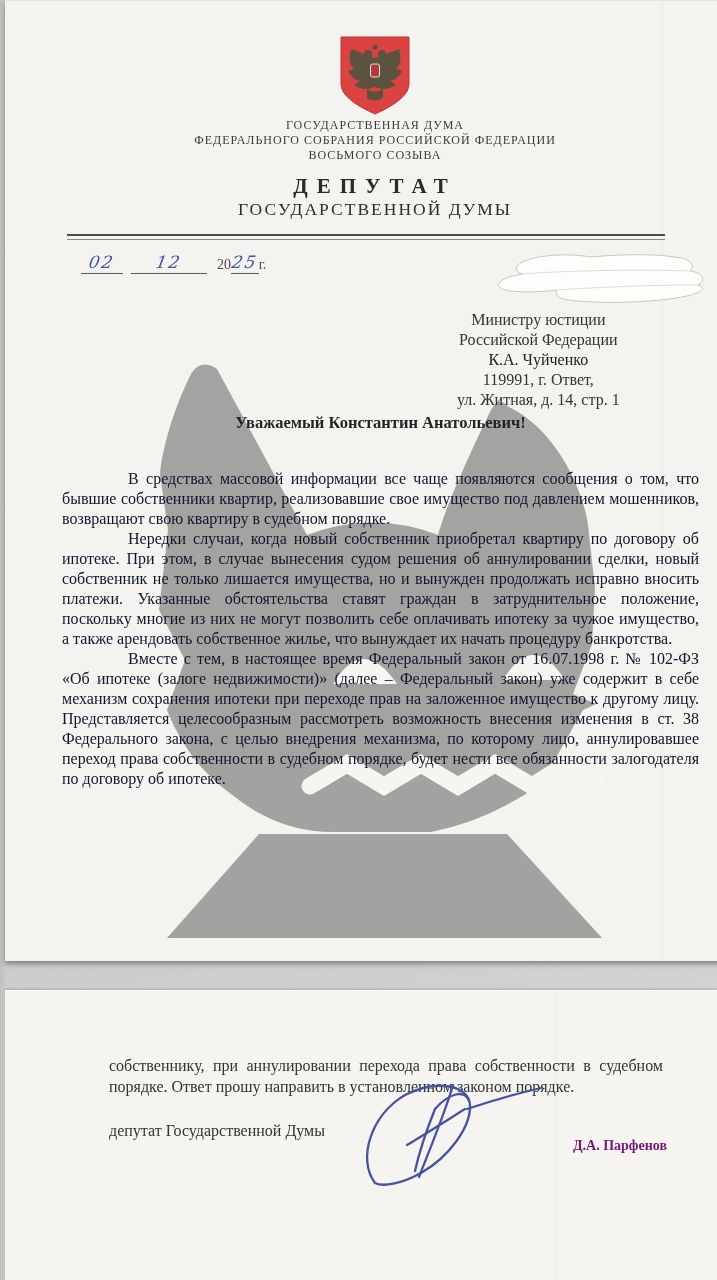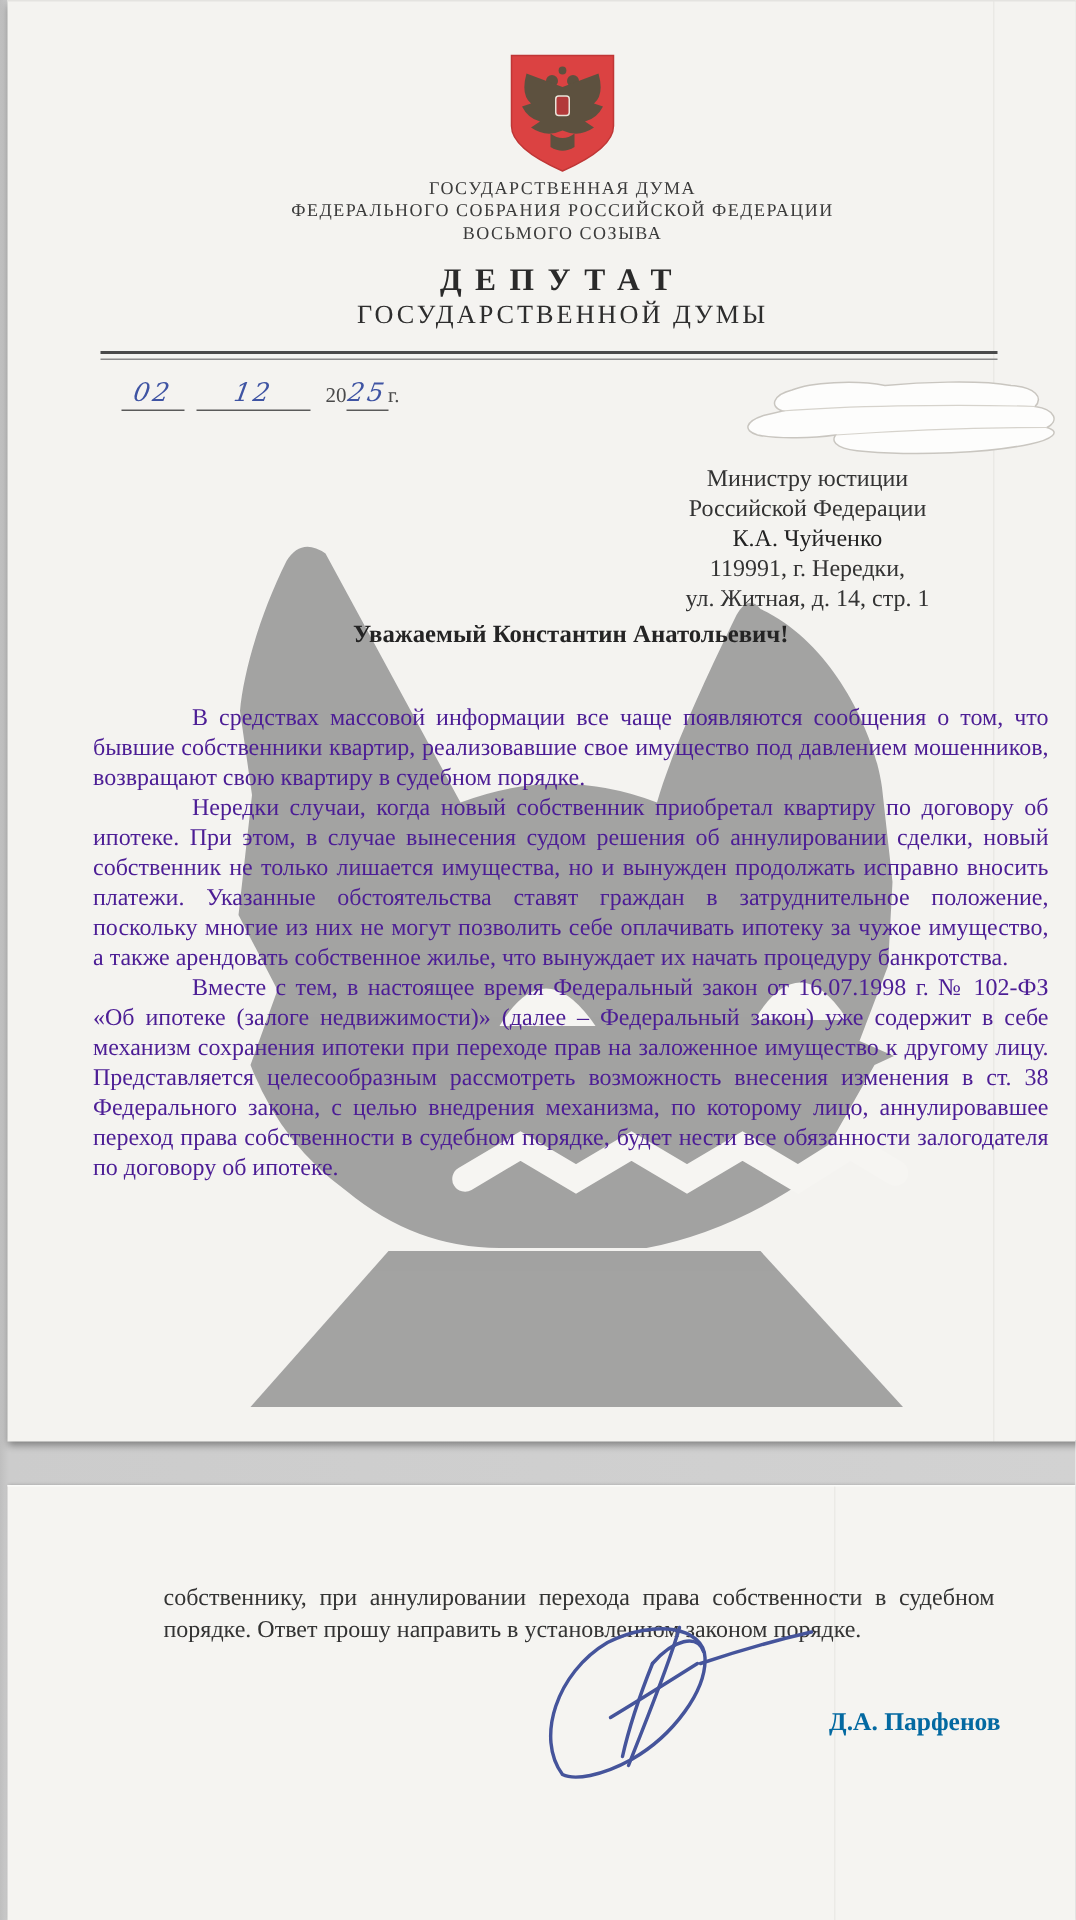--- a/index.html
+++ b/index.html
@@ -35,27 +35,27 @@
 
   .whiteout{position:absolute;left:486px;top:242px;width:224px;height:64px;}
 
   .watermark{position:absolute;left:150px;top:357px;width:455px;height:585px;z-index:1;}
 
   .recipient{position:absolute;left:452px;top:309px;z-index:2;font-size:16px;line-height:20px;color:#333;text-align:center;}
   .recipient .b{font-weight:normal;color:#222;}
 
   .lettertext{position:absolute;left:57px;top:412px;width:637px;z-index:2;}
   .salutation{font-weight:bold;text-align:center;font-size:16.5px;line-height:20px;margin:0 0 36px 0;color:#242424;}
-  .lettertext p.body{margin:0;font-size:16px;line-height:20px;text-align:justify;text-indent:66px;color:#4c1d95;}
+  .lettertext p.body{margin:0;font-size:16px;line-height:20px;text-align:justify;text-indent:66px;color:#0f172a;}
 
   
   .cont{position:absolute;left:104px;top:48px;width:554px;font-size:16px;line-height:21px;text-align:justify;color:#333;z-index:2;}
   .closing{position:absolute;left:104px;top:129px;font-size:16px;line-height:21px;color:#333;z-index:2;}
   .signature{position:absolute;left:352px;top:88px;width:190px;height:112px;z-index:3;}
-  .signer{position:absolute;left:500px;top:147px;width:162px;text-align:right;font-weight:bold;font-size:17px;color:#0369a1;z-index:2;}
+  .signer{position:absolute;left:500px;top:147px;width:162px;text-align:right;font-weight:bold;font-size:14px;color:#701a75;z-index:2;}
 </style>
 </head>
 <body>
 
 <div class="page" id="page1">
   <div class="fold" style="left:657px;"></div>
 
   <div class="emblem">
     <svg width="76" height="83" viewBox="0 0 76 83">
       <path d="M4 3 L72 3 L72 50 Q72 65 38 80 Q4 65 4 50 Z" fill="#db4242" stroke="#bf3636" stroke-width="1"></path>
@@ -113,38 +113,39 @@
         <path d="M348 322 Q 378 272 410 322 Z"></path>
       </g>
       <polyline points="155,428 192,406 229,428 266,406 303,428 340,406 377,428 412,406 442,424" fill="none" stroke="#f6f5f2" stroke-width="17" stroke-linecap="round" stroke-linejoin="miter"></polyline>
     </svg>
   </div>
 
   <div class="recipient">
     <div>Министру юстиции</div>
     <div>Российской Федерации</div>
     <div class="b">К.А. Чуйченко</div>
-    <div>119991, г. Нередки,</div>
+    <div>119991, г. Ответ,</div>
     <div>ул. Житная, д. 14, стр. 1</div>
   </div>
 
   <div class="lettertext">
     <p class="salutation">Уважаемый Константин Анатольевич!</p>
     <p class="body">В средствах массовой информации все чаще появляются сообщения о том, что бывшие собственники квартир, реализовавшие свое имущество под давлением мошенников, возвращают свою квартиру в судебном порядке.</p>
     <p class="body">Нередки случаи, когда новый собственник приобретал квартиру по договору об ипотеке. При этом, в случае вынесения судом решения об аннулировании сделки, новый собственник не только лишается имущества, но и вынужден продолжать исправно вносить платежи. Указанные обстоятельства ставят граждан в затруднительное положение, поскольку многие из них не могут позволить себе оплачивать ипотеку за чужое имущество, а также арендовать собственное жилье, что вынуждает их начать процедуру банкротства.</p>
     <p class="body">Вместе с тем, в настоящее время Федеральный закон от 16.07.1998 г. № 102-ФЗ «Об ипотеке (залоге недвижимости)» (далее – Федеральный закон) уже содержит в себе механизм сохранения ипотеки при переходе прав на заложенное имущество к другому лицу. Представляется целесообразным рассмотреть возможность внесения изменения в ст. 38 Федерального закона, с целью внедрения механизма, по которому лицо, аннулировавшее переход права собственности в судебном порядке, будет нести все обязанности залогодателя по договору об ипотеке.</p>
   </div>
 </div>
 
 <div class="page" id="page2">
   <div class="fold" style="left:551px;"></div>
 
   <p class="cont">собственнику, при аннулировании перехода права собственности в судебном порядке. Ответ прошу направить в установленном законом порядке.</p>
 
   <div class="closing">
+    <div>депутат Государственной Думы</div>
   </div>
 
   <div class="signature">
     <svg width="190" height="112" viewBox="0 0 190 112">
       <g fill="none" stroke="#45549b" stroke-width="2.3" stroke-linecap="round">
         <path d="M18 104 C 0 80 14 36 48 16 C 80 0 112 6 113 26 C 114 48 92 78 64 94 C 44 105 26 108 18 104"></path>
         <path d="M96 6 C 88 34 72 72 62 98"></path>
         <path d="M78 30 C 92 14 108 10 112 22"></path>
         <path d="M78 30 C 70 50 62 74 58 92"></path>
         <path d="M50 66 C 70 54 92 40 108 30"></path>

